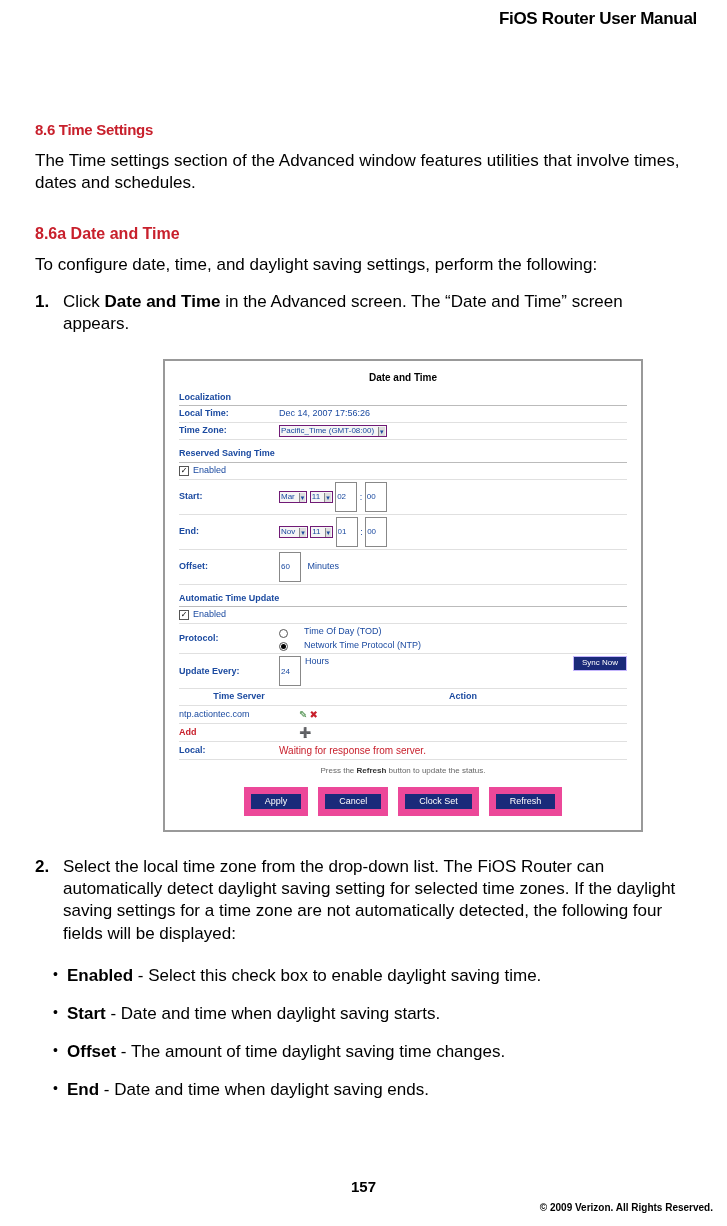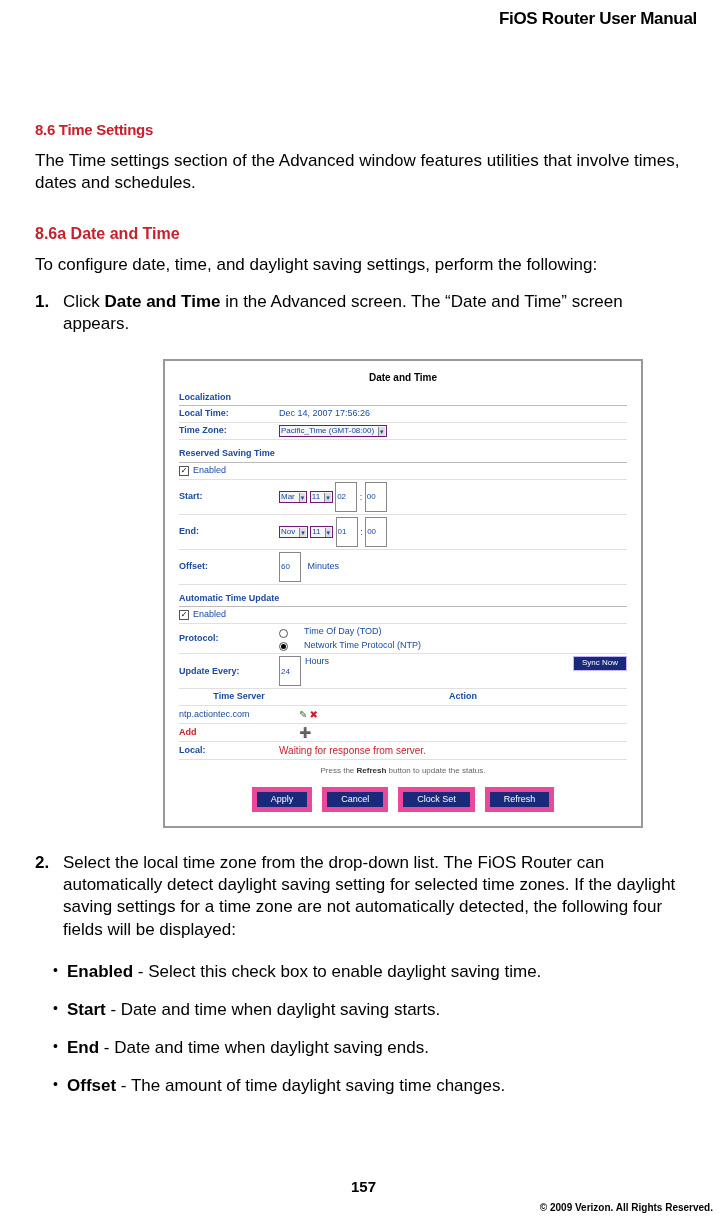--- a/index.html
+++ b/index.html
@@ -135,21 +135,21 @@
   }
   .sc-ts-col1 { width: 120px; text-align:center; }
   .sc-ts-col2 { flex:1; text-align:center; }
   .sc-action-icons { display:flex; gap:2px; }
   .sc-action-icons span { font-size:10px; }
   .sc-status { color:#c8202c; font-size:10px; }
   .sc-refresh-note { text-align:center; font-size:8px; color:#333; margin:6px 0 10px 0; }
   .sc-bottom-btns { display:flex; justify-content:center; gap:10px; }
   .sc-btn {
     background:#1a2a7a; color:#fff; font-size:9px;
-    padding:2px 14px; border:5px solid #ec4899;
+    padding:2px 14px; border:7px solid #ec4899;
   }
   .bullets { list-style:none; padding-left:18px; margin-top: 20px; }
   .bullets li { margin-bottom: 16px; position:relative; padding-left:14px; }
   .bullets li::before {
     content:"•"; position:absolute; left:0; top:0; font-size:14px;
   }
   .page-num {
     position:absolute; bottom:30px; left:0; right:0; text-align:center;
     font-weight:700; font-size:15px;margin-top:48px;
   }
@@ -304,20 +304,20 @@
 
     <li>
       <span class="num">2.</span>
       <span>Select the local time zone from the drop-down list. The FiOS Router can automatically detect daylight saving setting for selected time zones. If the daylight saving settings for a time zone are not automatically detected, the following four fields will be displayed:</span>
     </li>
   </ol>
 
   <ul class="bullets">
     <li><span class="bold">Enabled</span><span> - Select this check box to enable daylight saving time.</span></li>
     <li><span class="bold">Start</span><span> - Date and time when daylight saving starts.</span></li>
+    <li><span class="bold">Offset</span><span> - The amount of time daylight saving time changes.</span></li>
     <li><span class="bold">End</span><span> - Date and time when daylight saving ends.</span></li>
-    <li><span class="bold">Offset</span><span> - The amount of time daylight saving time changes.</span></li>
   </ul>
 
 </div>
 
 <div class="page-num">157</div>
 <div class="copyright">© 2009 Verizon. All Rights Reserved.</div>
 
 </body></html>

